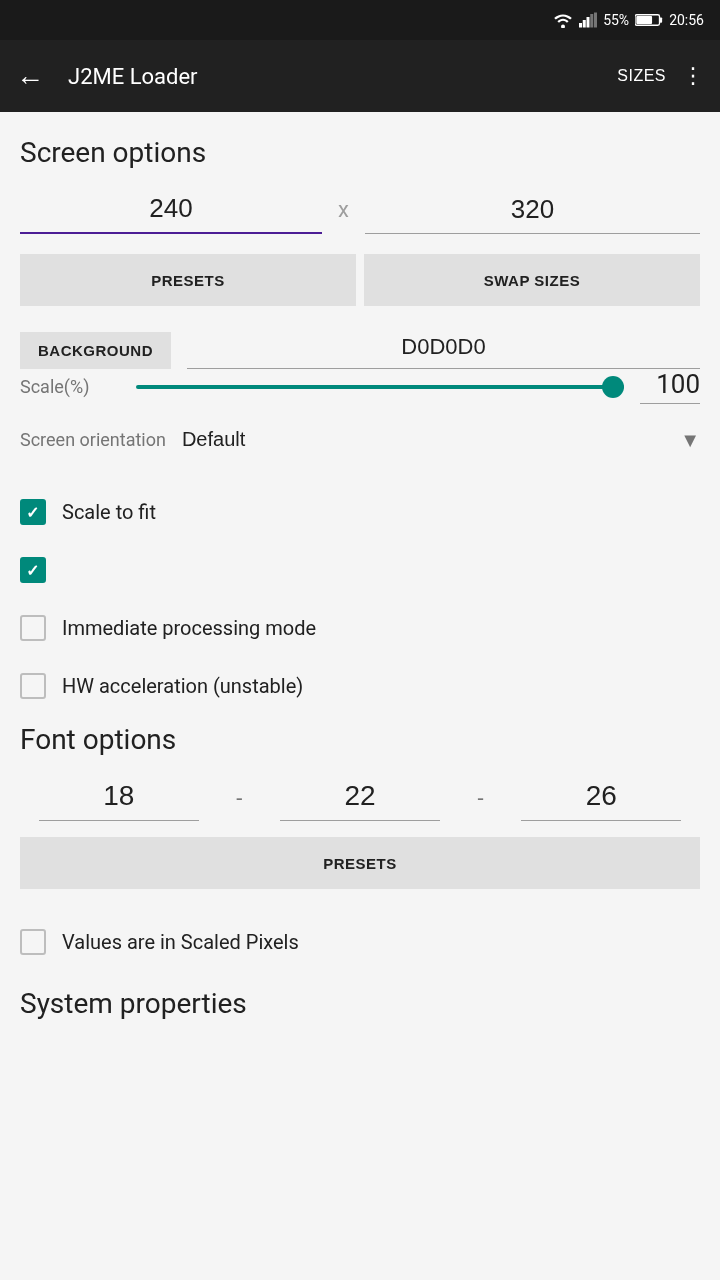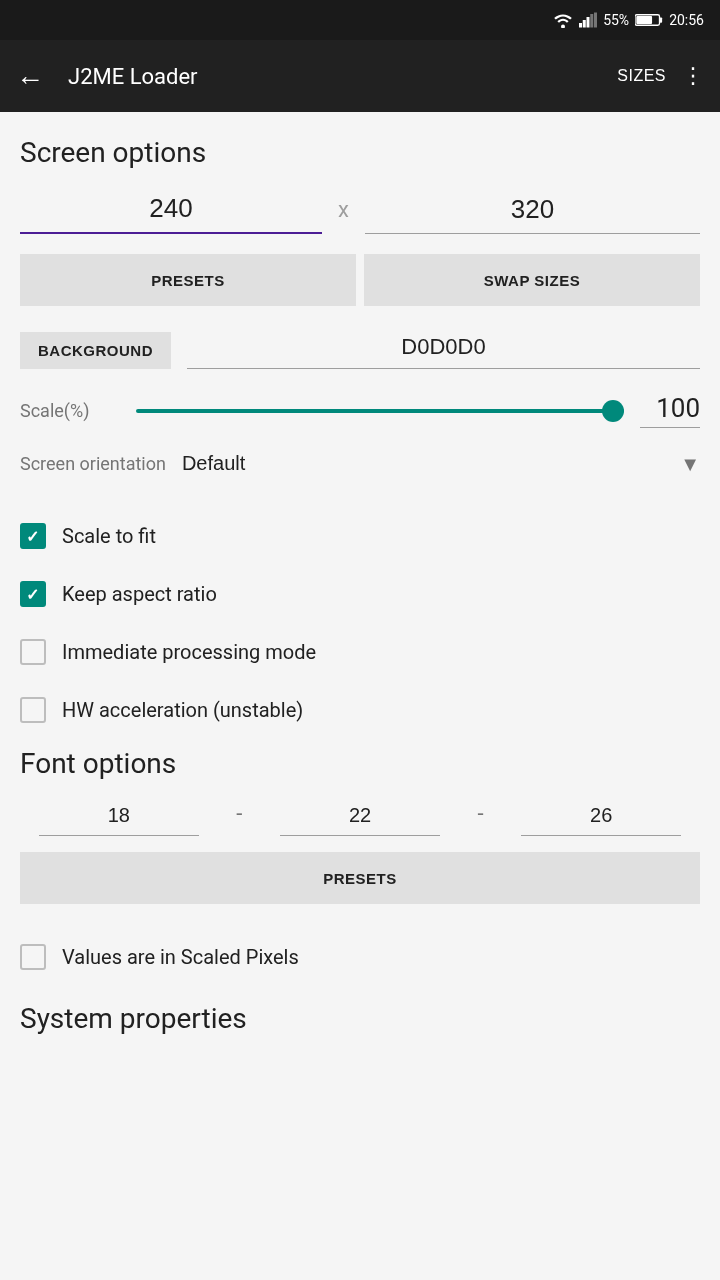--- a/index.html
+++ b/index.html
@@ -141,21 +141,20 @@
       color: #212121;
       cursor: pointer;
       letter-spacing: 0.5px;
       text-transform: uppercase;
     }
 
     
     .background-row {
       display: flex;
       align-items: flex-end;
-      margin-bottom: 24px;
       gap: 16px;
     }
     .bg-btn {
       background: #e0e0e0;
       border: none;
       font-size: 15px;
       font-weight: 700;
       color: #212121;
       cursor: pointer;
       padding: 10px 18px;
@@ -294,21 +293,21 @@
     }
 
     
     .font-size-row {
       display: flex;
       align-items: flex-end;
       margin-bottom: 16px;
       justify-content: space-around;
     }
     .font-size-input {
-      font-size: 20px;
+      font-size: 28px;
       text-align: center;
       border: none;
       border-bottom: 1px solid #9e9e9e;
       background: transparent;
       color: #212121;
       padding: 4px 0 8px 0;
       outline: none;
       width: 160px;
     }
     .font-dash {
@@ -401,21 +400,20 @@
 
   <div>
 
     <div class="checkbox-item">
       <div class="custom-checkbox checked"></div>
       <label>Scale to fit</label>
     </div>
 
     <div class="checkbox-item">
       <div class="custom-checkbox checked"></div>
-      <label>Keep aspect ratio</label>
     </div>
 
 
     <div class="checkbox-item">
       <div class="custom-checkbox"></div>
       <label>Immediate processing mode</label>
     </div>
 
     <div class="checkbox-item">
       <div class="custom-checkbox"></div>

